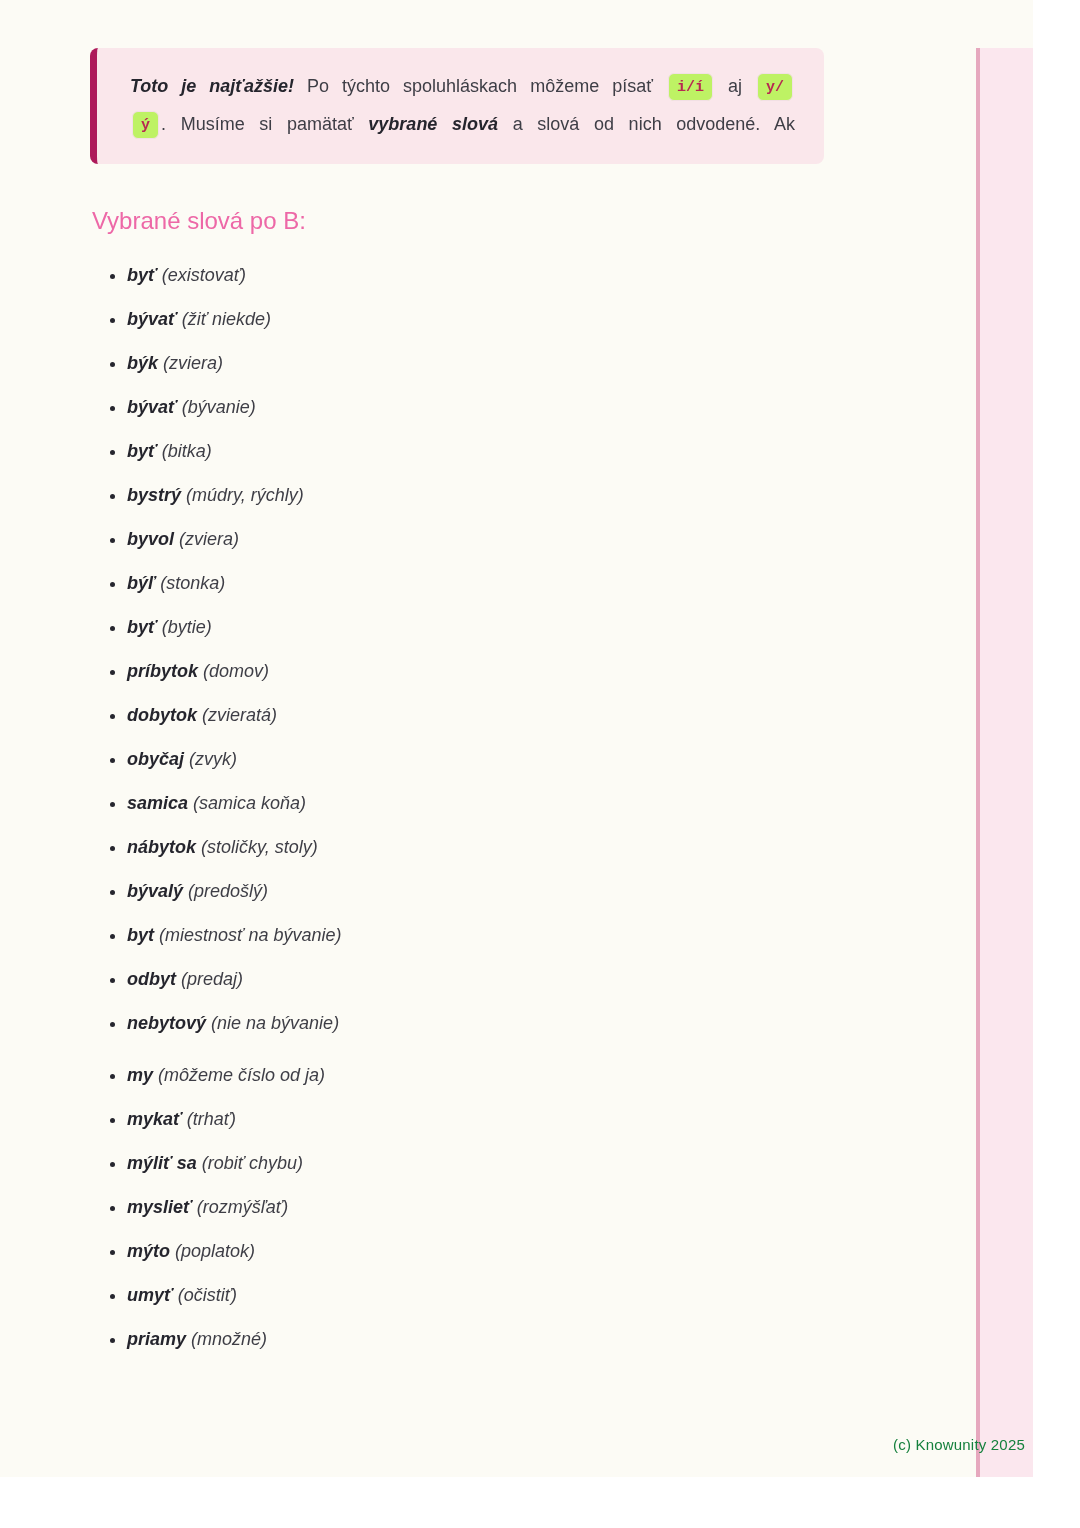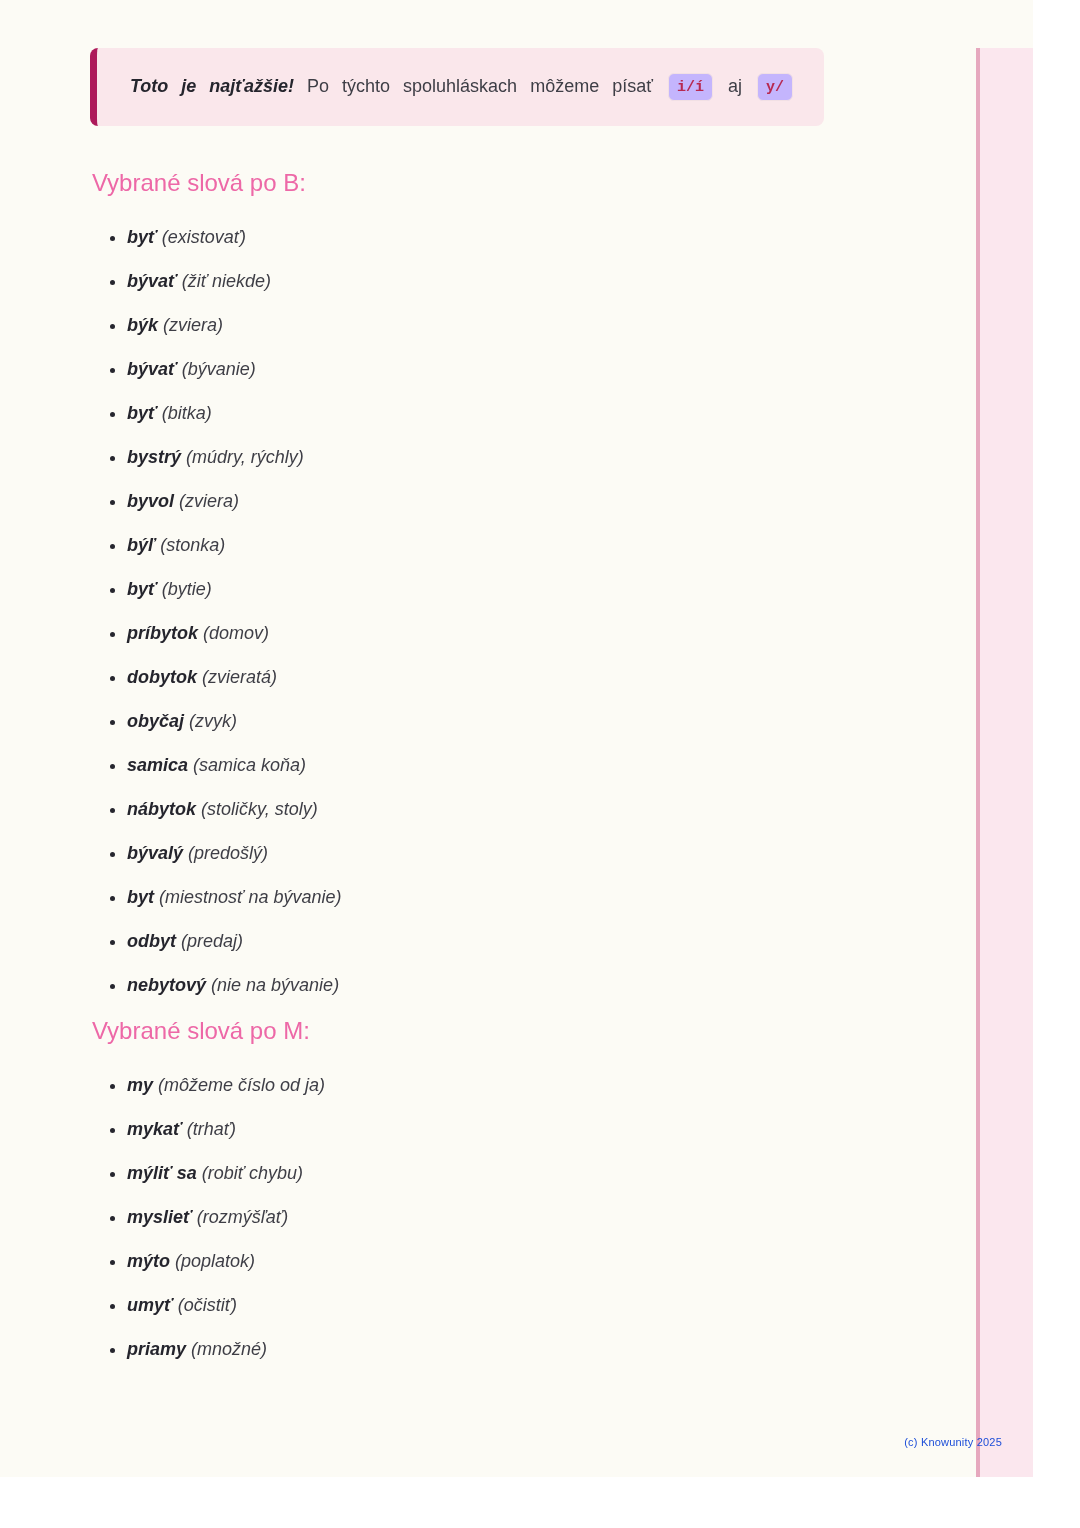--- a/index.html
+++ b/index.html
@@ -41,21 +41,21 @@
   }
   .callout-line { text-align: left; }
   .callout-line.justify {
     text-align: justify;
     -moz-text-align-last: justify;
     text-align-last: justify;
   }
   .callout .b { font-weight: bold; color: #25252d; font-style: italic; }
   .chip {
     display: inline-block;
-    background: #c4b5fd;
+    background: #bef264;
     border: 1px solid #f2e0e4;
     color: #b72951;
     font-family: "Liberation Mono", "DejaVu Sans Mono", monospace;
     font-size: 15px;
     font-weight: bold;
     line-height: 1;
     padding: 6px 8px 5px;
     border-radius: 6px;
     margin: 0 2px;
     vertical-align: 1px;
@@ -79,36 +79,37 @@
     font-size: 18px;
     line-height: 24px;
     margin-bottom: 20px;
     color: #3e3e46;
   }
   li.list-item::marker { color: #26262e; }
   .word { font-weight: bold; color: #25252d; }
   
   .footer-copyright {
     position: absolute;
-    right: 78px; top: 1436px;
-    font-size: 11px;
-    color: #1d4ed8;
+    right: 55px; top: 1436px;
+    font-size: 15px;
+    color: #15803d;
     z-index: 3;
     letter-spacing: 0.2px;
   }
 </style>
 </head>
 <body>
 
 <div class="page"></div>
 <div class="stripe"></div>
 
 <div class="content">
   <div class="callout" id="callout">
       <div class="callout-line justify"><span class="b">Toto je najťažšie!</span><span class="plain"> Po týchto spoluhláskach môžeme písať </span><span class="chip">i/í</span><span class="plain"> aj </span><span class="chip">y/</span></div>
+      <div class="callout-line justify"><span class="chip">ý</span><span class="plain">. Musíme si pamätať </span><span class="b">vybrané slová</span><span class="plain"> a slová od nich odvodené. Ak</span></div>
     </div>
   <div id="sections">
       <div class="section">
         <h2 class="section-heading" style="color: rgb(237, 104, 167);">Vybrané slová po B:</h2>
         <ul class="word-list">
           <li class="list-item"><span class="word">byť</span> <span class="def">(existovať)</span></li>
           <li class="list-item"><span class="word">bývať</span> <span class="def">(žiť niekde)</span></li>
           <li class="list-item"><span class="word">býk</span> <span class="def">(zviera)</span></li>
           <li class="list-item"><span class="word">bývať</span> <span class="def">(bývanie)</span></li>
           <li class="list-item"><span class="word">byť</span> <span class="def">(bitka)</span></li>
@@ -121,21 +122,20 @@
           <li class="list-item"><span class="word">obyčaj</span> <span class="def">(zvyk)</span></li>
           <li class="list-item"><span class="word">samica</span> <span class="def">(samica koňa)</span></li>
           <li class="list-item"><span class="word">nábytok</span> <span class="def">(stoličky, stoly)</span></li>
           <li class="list-item"><span class="word">bývalý</span> <span class="def">(predošlý)</span></li>
           <li class="list-item"><span class="word">byt</span> <span class="def">(miestnosť na bývanie)</span></li>
           <li class="list-item"><span class="word">odbyt</span> <span class="def">(predaj)</span></li>
           <li class="list-item"><span class="word">nebytový</span> <span class="def">(nie na bývanie)</span></li>
         </ul>
       </div>
       <div class="section">
-        <h2 class="section-heading" style="color: rgb(237, 104, 167);">Vybrané slová po M:</h2>
         <ul class="word-list">
           <li class="list-item"><span class="word">my</span> <span class="def">(môžeme číslo od ja)</span></li>
           <li class="list-item"><span class="word">mykať</span> <span class="def">(trhať)</span></li>
           <li class="list-item"><span class="word">mýliť sa</span> <span class="def">(robiť chybu)</span></li>
           <li class="list-item"><span class="word">myslieť</span> <span class="def">(rozmýšľať)</span></li>
           <li class="list-item"><span class="word">mýto</span> <span class="def">(poplatok)</span></li>
           <li class="list-item"><span class="word">umyť</span> <span class="def">(očistiť)</span></li>
           <li class="list-item"><span class="word">priamy</span> <span class="def">(množné)</span></li>
         </ul>
       </div>

